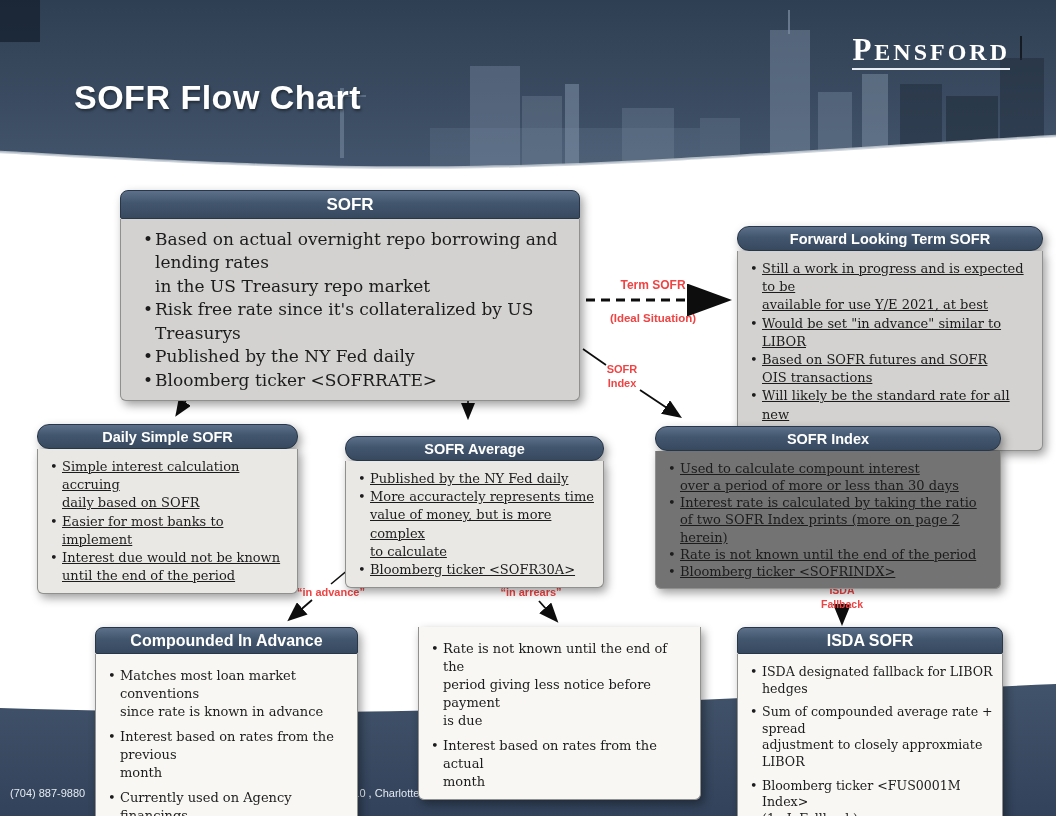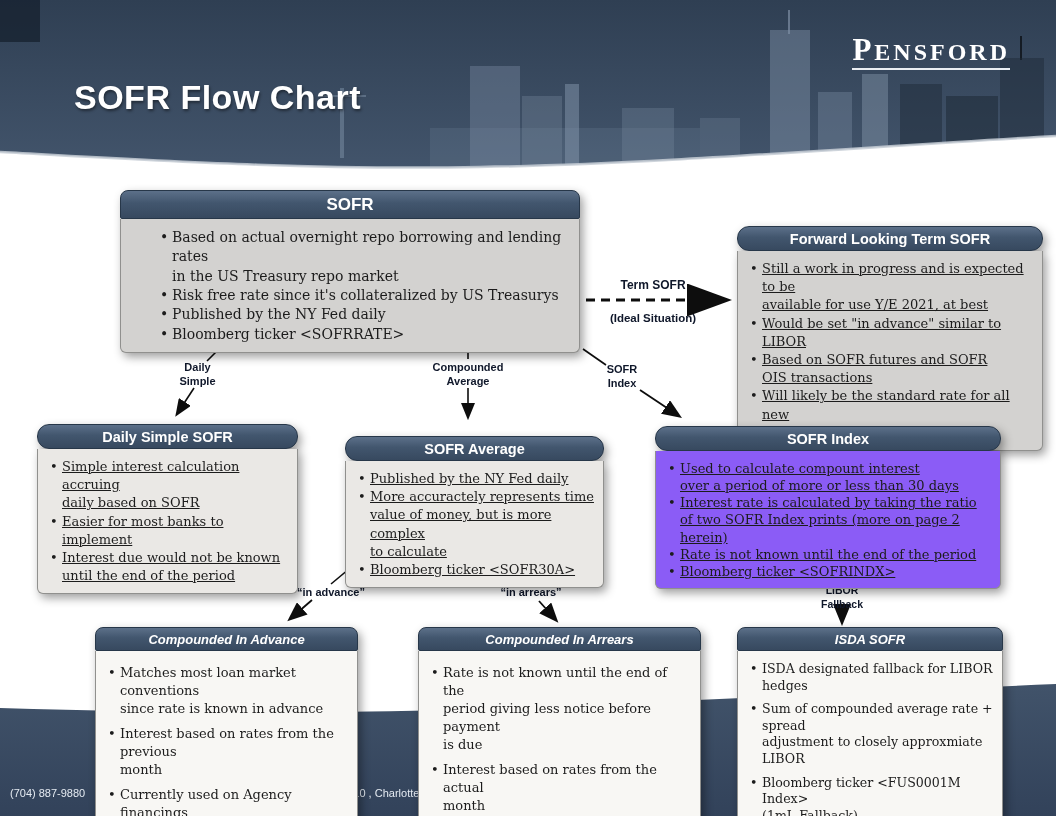--- a/index.html
+++ b/index.html
@@ -37,33 +37,33 @@
     font-family:"DejaVu Serif","Liberation Serif",serif;color:#1c1c1c;
   }
   .fc-body ul{list-style:none;margin:0;padding:9px 8px 8px 12px;}
   .fc-body li{position:relative;padding-left:12px;white-space:pre-line;}
   .fc-body li::before{content:"\2022";position:absolute;left:0;top:0;}
   .spaced li{margin-bottom:7px;}
   .spaced li:last-child{margin-bottom:0;}
 
   .h-lg{font-size:17px;}
   .h-md{font-size:14.5px;border-radius:12px;}
-  .h-sm{font-size:13px;font-style:italic;}
-  .fs-15{font-size:14px;line-height:1.38;padding-left:17px;}
+  .h-sm{font-size:16px;}
+  .fs-15{font-size:17px;line-height:1.38;}
   .fs-135{font-size:13px;line-height:1.4;text-decoration:underline;}
   .fs-13{font-size:13px;line-height:1.38;}
   .bg-gray{background:#d3d2d0;}
   .bg-lgray{background:#eae8e5;}
-  .bg-xlight{background:#8b5cf6;}
+  .bg-xlight{background:#737373;}
   .bg-white{background:#f8f7f4;}
 
   
   #arrows{position:absolute;left:0;top:0;z-index:8;pointer-events:none;}
   .alabel{
-    position:absolute;z-index:9;color:#0f172a;font-weight:bold;font-size:11px;
+    position:absolute;z-index:9;color:#ef4444;font-weight:bold;font-size:11px;
     text-align:center;line-height:1.3;white-space:pre-line;
   }
 
   
   .footer-bar{position:absolute;left:10px;top:787px;z-index:3;color:#e4eaf1;font-size:11px;}
   .footer-bar span{margin-right:10px;}
   .footer-bar .sep{margin:0 8px 0 2px;}
 </style>
 </head>
 <body>
@@ -157,21 +157,21 @@
   <div class="alabel" style="left:160px;top:360px;width:75px;">Daily
 Simple</div>
   <div class="alabel" style="left:418px;top:360px;width:100px;">Compounded
 Average</div>
   <div class="alabel" style="left:596px;top:362px;width:52px;">SOFR
 Index</div>
   <div class="alabel" style="left:600px;top:278px;width:106px;font-size:12px;">Term SOFR</div>
   <div class="alabel" style="left:592px;top:311px;width:122px;font-size:11.5px;">(Ideal Situation)</div>
   <div class="alabel" style="left:281px;top:585px;width:100px;">“in advance”</div>
   <div class="alabel" style="left:481px;top:585px;width:100px;">“in arrears”</div>
-  <div class="alabel" style="left:812px;top:584px;width:60px;font-size:10.5px;">LIBOR
+  <div class="alabel" style="left:812px;top:584px;width:60px;font-size:10.5px;">ISDA
 Fallback</div>
 
   <div class="fc-box" style="left:120px;top:190px;width:460px;">
     <div class="fc-head h-lg">SOFR</div>
     <div class="fc-body bg-gray fs-15" style="min-height:125px;">
       <ul style="padding-left:22px;">
           <li>Based on actual overnight repo borrowing and lending rates
 in the US Treasury repo market</li>
           <li>Risk free rate since it's collateralized by US Treasurys</li>
           <li>Published by the NY Fed daily</li>
@@ -242,21 +242,20 @@
           <li>Matches most loan market conventions
 since rate is known in advance</li>
           <li>Interest based on rates from the previous
 month</li>
           <li>Currently used on Agency financings</li>
         </ul>
     </div>
   </div>
 
   <div class="fc-box" style="left:418px;top:627px;width:283px;">
-    <div class="fc-head h-sm">Compounded In Arrears</div>
     <div class="fc-body bg-white fs-13" style="min-height:110px;">
       <ul class="spaced" style="padding-top:13px;">
           <li>Rate is not known until the end of the
 period giving less notice before payment
 is due</li>
           <li>Interest based on rates from the actual
 month</li>
         </ul>
     </div>
   </div>

